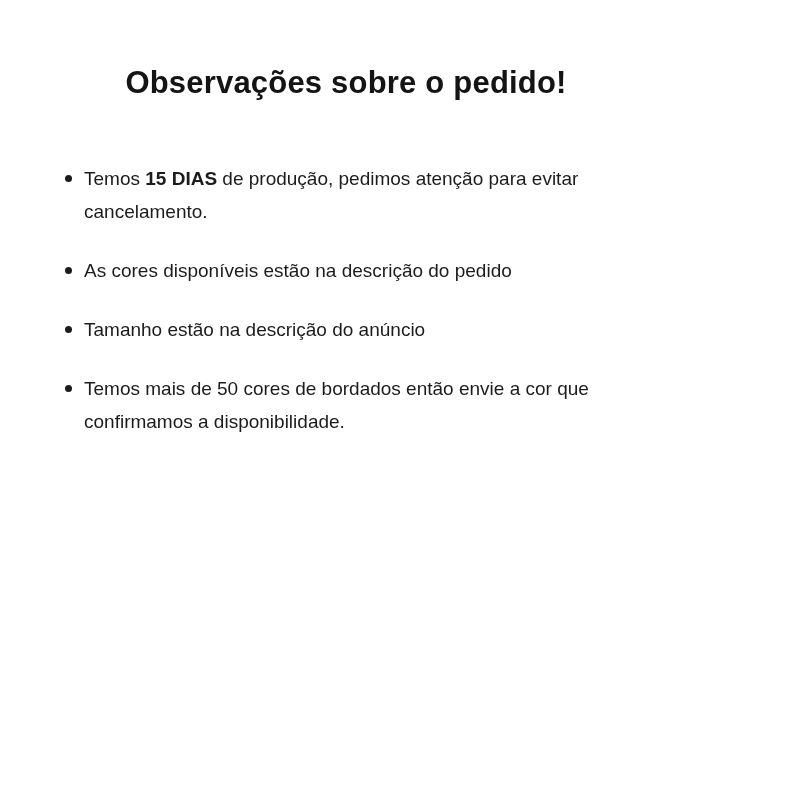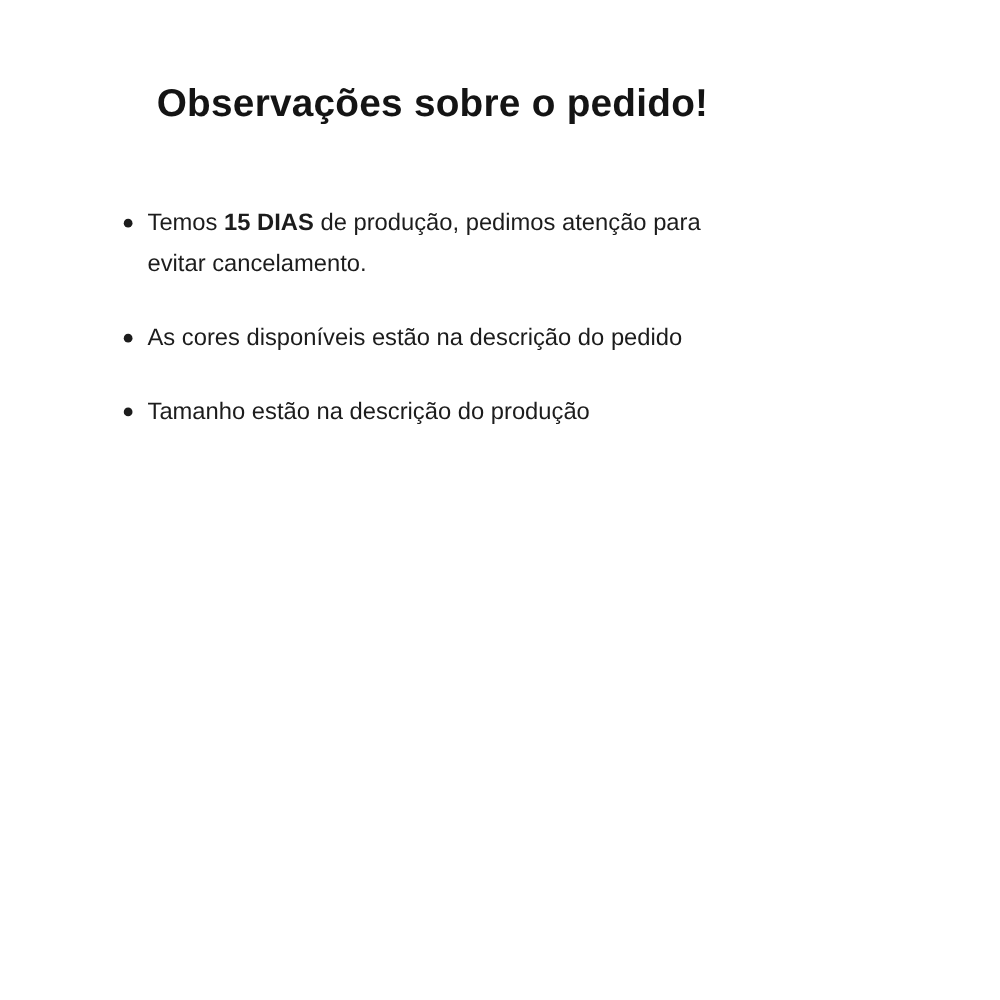--- a/index.html
+++ b/index.html
@@ -21,21 +21,21 @@
     padding-top: 64px;
     text-align: center;
     font-size: 31px;
     line-height: 38px;
     font-weight: 700;
     color: #141414;
     letter-spacing: 0.2px;
   }
   .notes-list {
     margin: 60px 0 0 0;
-    padding: 0 84px 0 118px;
+    padding: 0 84px 0 84px;
     list-style: none;
   }
   .notes-list li {
     position: relative;
     font-size: 19px;
     line-height: 33px;
     margin-bottom: 26px;
     color: #1c1c1c;
   }
   .notes-list li::before {
@@ -56,17 +56,18 @@
 <body>
 
 <div class="canvas">
   <h1 class="page-title">Observações sobre o pedido!</h1>
 
   <ul class="notes-list">
     <li><span>Temos </span><strong>15 DIAS</strong><span> de produção, pedimos atenção para evitar cancelamento.</span></li>
 
     <li>As cores disponíveis estão na descrição do pedido</li>
 
-    <li>Tamanho estão na descrição do produção</li>
+    <li>Tamanho estão na descrição do anúncio</li>
 
 
+    <li>Temos mais de 50 cores de bordados então envie a cor que confirmamos a disponibilidade.</li>
   </ul>
 </div>
 
 </body></html>

